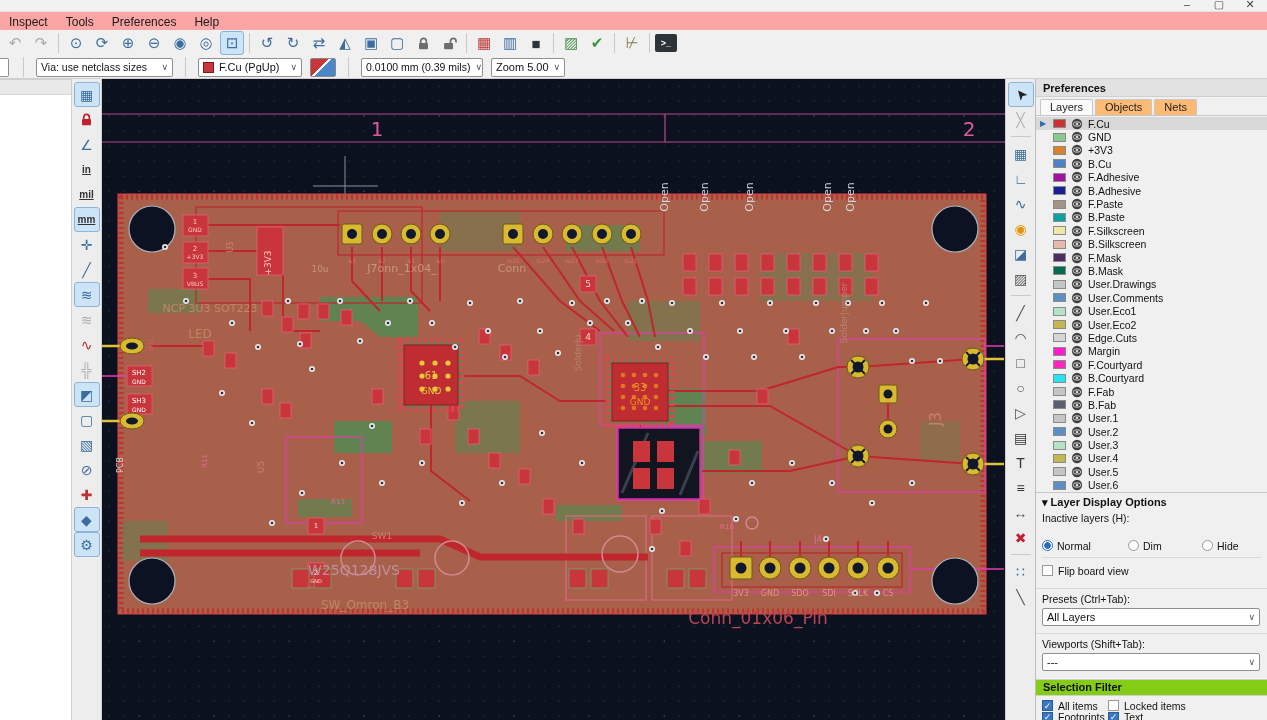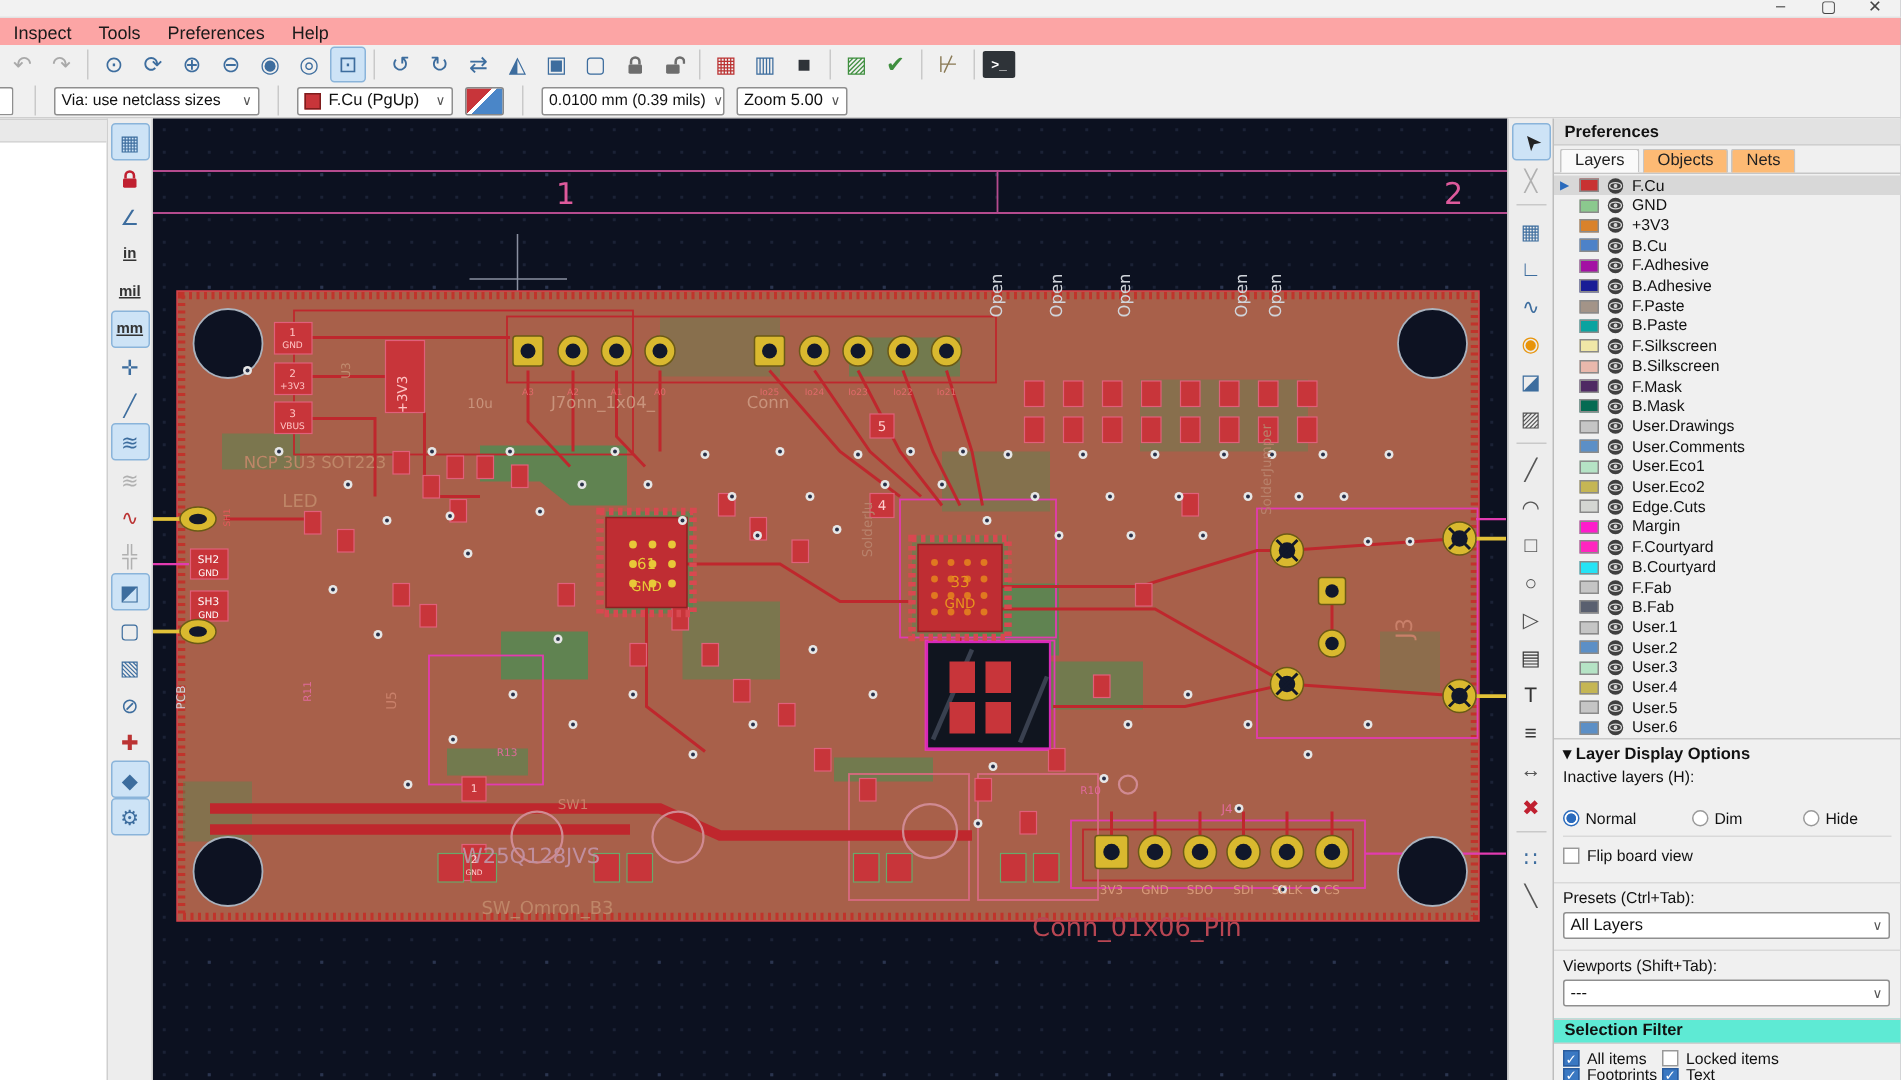--- a/index.html
+++ b/index.html
@@ -51,21 +51,21 @@
   .radios{display:flex;margin-top:16px;border-bottom:1px solid #d9d9d9;padding-bottom:5px}
   .radio{display:flex;align-items:center;gap:4px;font-size:10.5px}
   .rdot{width:11px;height:11px;border-radius:50%;border:1px solid #999;background:#fff}
   .rdot.on{border-color:#2a6bbd;background:radial-gradient(circle,#2a6bbd 0 3px,#fff 3.5px)}
   .cbrow{display:flex;align-items:center;gap:5px;margin-top:6px;font-size:10.5px}
   .cb{width:11px;height:11px;border:1px solid #999;background:#fff;flex:none;display:flex;align-items:center;justify-content:center;font-size:9px;color:#fff}
   .cb.on{background:#3a78c2;border-color:#2a5c9d}
   .grp{margin-top:7px;border-top:1px solid #d9d9d9;padding:4px 6px 0 6px}
   .grp .lbl{font-size:10.5px}
   .grp .combo{margin-top:3px;width:218px;height:18px}
-  .sfhead{margin-top:8px;height:17px;background:#5eead4;border-top:1px solid #cfcfcf;border-bottom:1px solid #cfcfcf;font-weight:bold;font-size:11px;display:flex;align-items:center;padding-left:7px}
+  .sfhead{margin-top:8px;height:17px;background:#84cc16;border-top:1px solid #cfcfcf;border-bottom:1px solid #cfcfcf;font-weight:bold;font-size:11px;display:flex;align-items:center;padding-left:7px}
   .sfgrid{display:grid;grid-template-columns:66px auto;column-gap:0;row-gap:0;padding:4px 0 0 6px}
   .sfitem{display:flex;align-items:center;gap:5px;font-size:10.5px;height:11.5px;margin-bottom:0;white-space:nowrap}
   svg text{font-family:"DejaVu Sans",sans-serif}
 </style>
 </head>
 <body>
 
 <svg width="0" height="0" style="position:absolute">
   <defs>
     <symbol id="sym-lock" viewBox="0 0 16 16">

